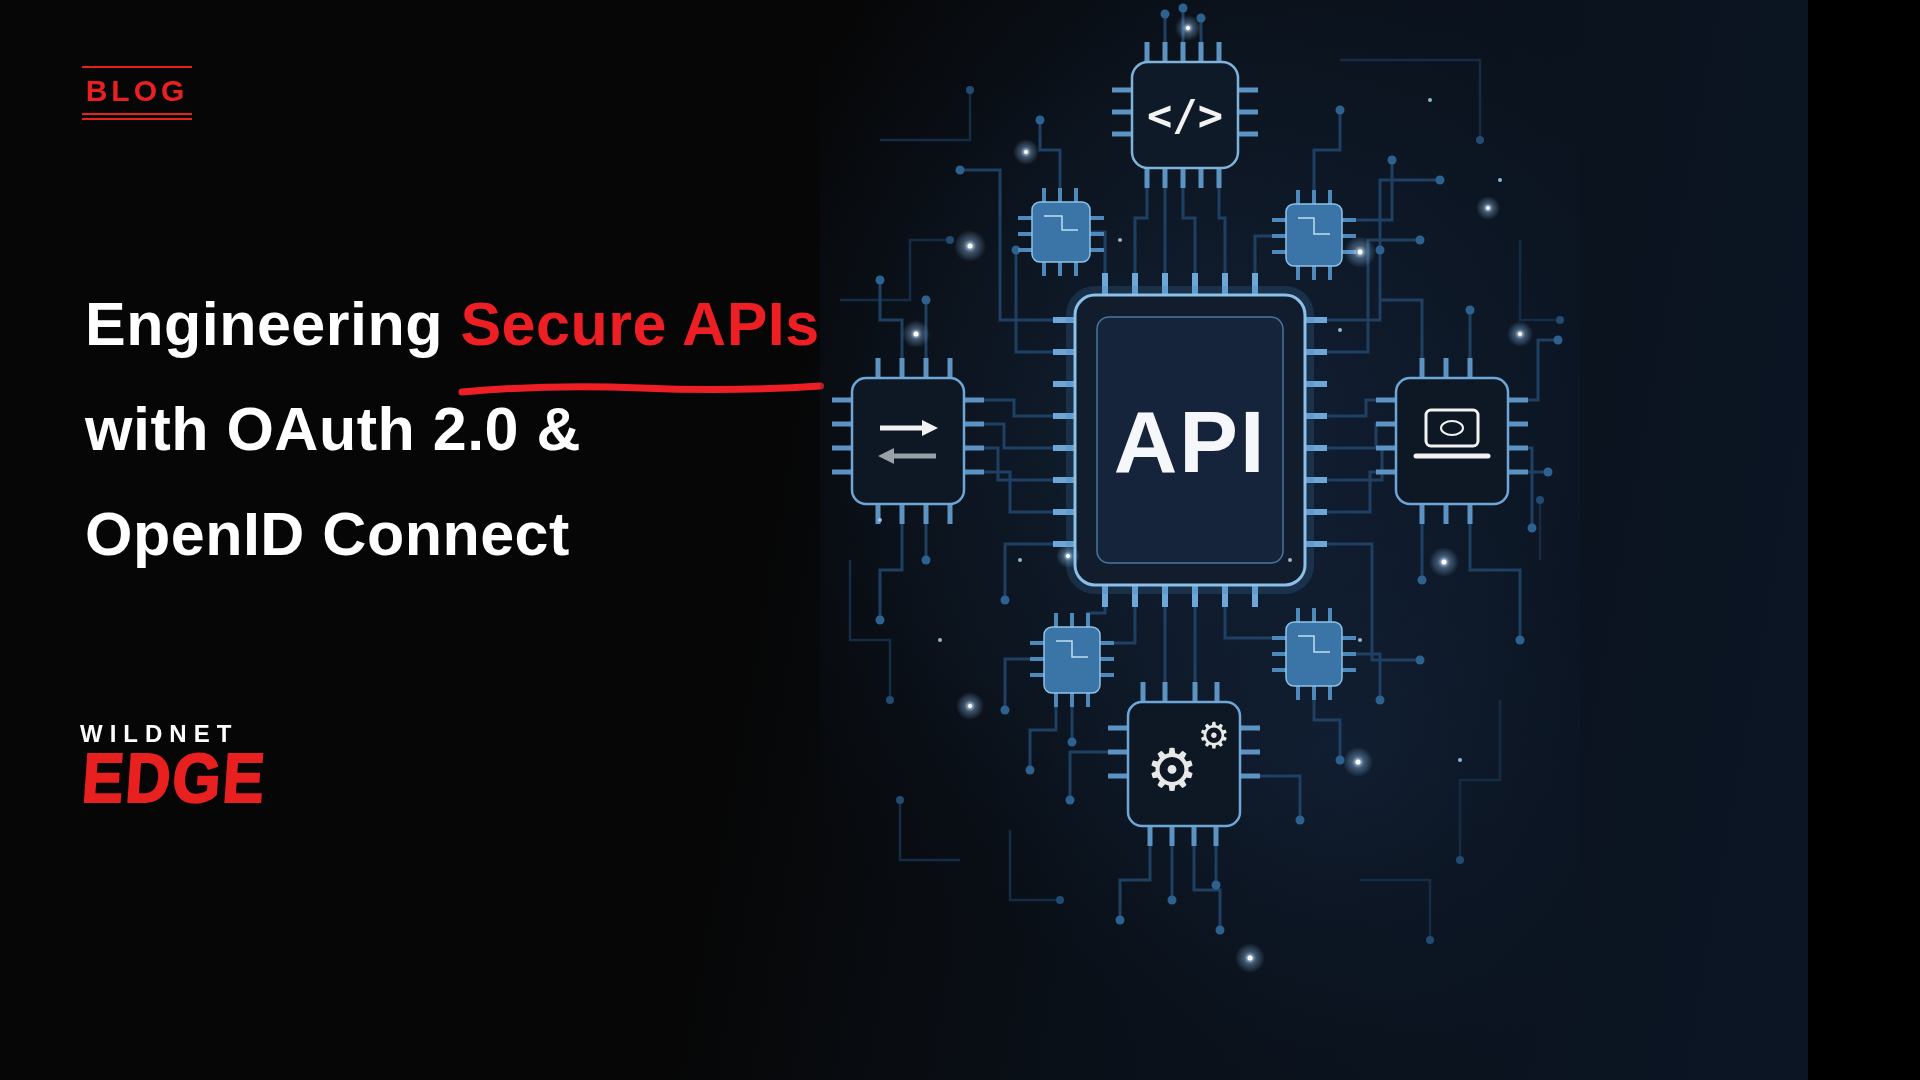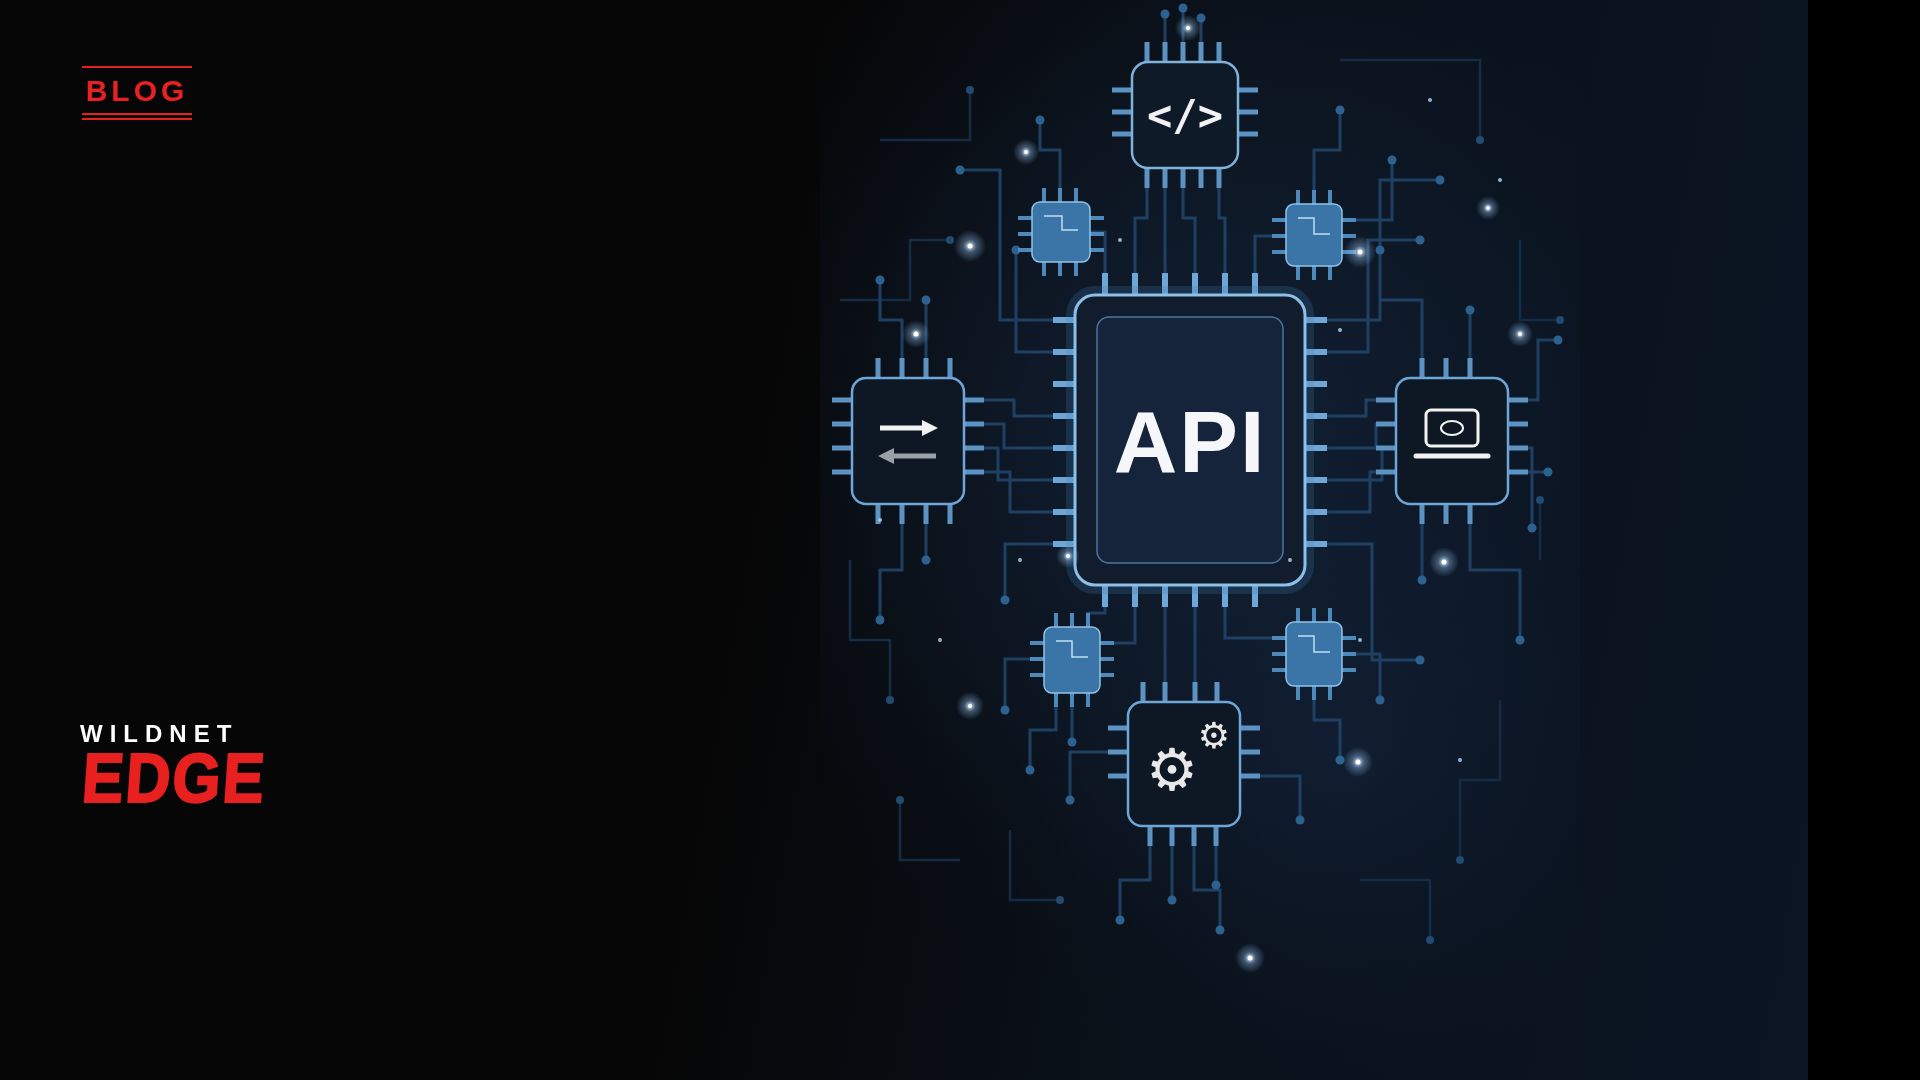--- a/index.html
+++ b/index.html
@@ -37,20 +37,27 @@
 
   <div class="blog-badge">
     <div class="badge-line"></div>
     <div class="badge-text">BLOG</div>
     <div class="badge-bottom">
       <div class="badge-line"></div>
       <div class="badge-line"></div>
     </div>
   </div>
 
+  <h1 class="headline">
+    <span class="hl-line"><span>Engineering </span><span class="hl-red"><span>Secure APIs</span><svg class="hl-underline" viewBox="0 0 370 16" preserveAspectRatio="none">
+            <path d="M4 11 Q 95 3 185 7 Q 275 11 366 5" stroke="#ed1f24" stroke-width="7" fill="none" stroke-linecap="round"></path>
+          </svg></span></span>
+    <span class="hl-line">with OAuth 2.0 &amp;</span>
+    <span class="hl-line">OpenID Connect</span>
+  </h1>
 
   <div class="logo">
     <div class="logo-top">WILDNET</div>
     <div class="logo-main">EDGE</div>
   </div>
 
   <svg class="illustration" viewBox="0 0 760 1080">
     <defs>
       <radialGradient id="bgGlow" cx="50%" cy="50%" r="50%">
         <stop offset="0%" stop-color="#1a3050" stop-opacity="0.55"></stop>

